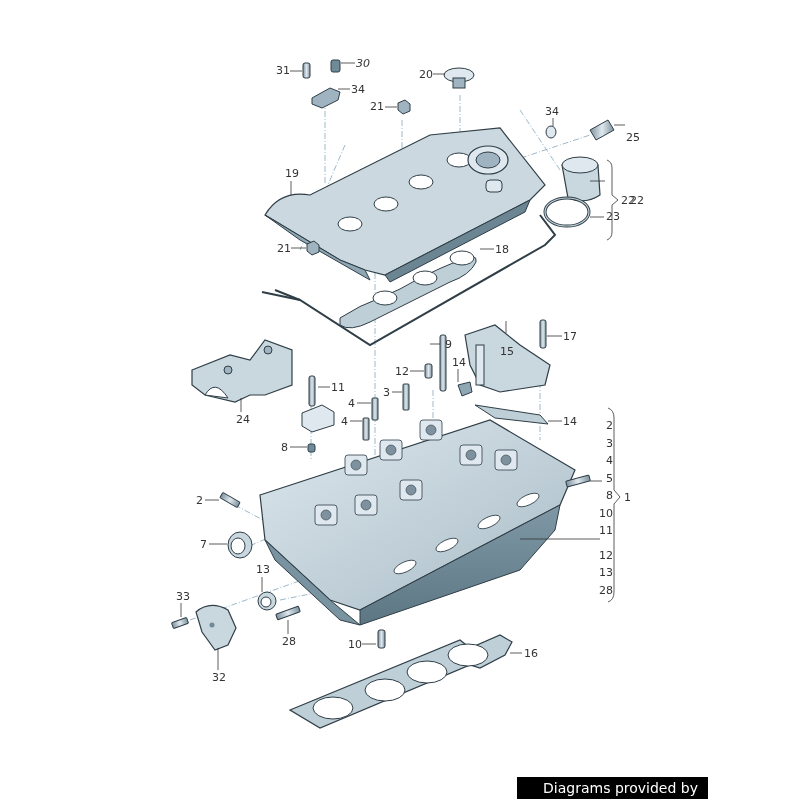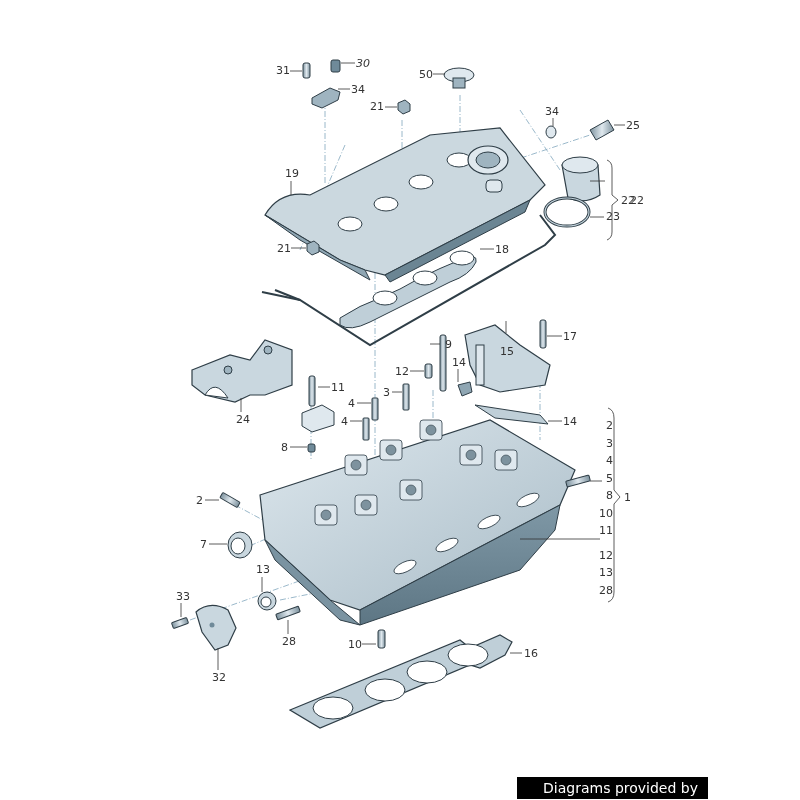--- a/index.html
+++ b/index.html
@@ -227,24 +227,24 @@
   <path d="M608,408 Q614,410 614,418 L614,490 L620,497 L614,504 L614,592 Q614,600 608,602" fill="none" stroke="#333333" stroke-width="0.8"></path>
 
   <path d="M607,160 Q612,162 612,168 L612,195 L618,200 L612,205 L612,232 Q612,238 607,240" fill="none" stroke="#333333" stroke-width="0.8"></path>
   <line x1="590" y1="181" x2="605" y2="181" stroke="#333333" stroke-width="0.8"></line>
 </svg>
 
 <div id="callouts">
     <div class="lbl" style="left: 276px; top: 65px;">31</div>
     <div class="lbl" style="left: 356px; top: 58px; font-style: italic;">30</div>
     <div class="lbl" style="left: 351px; top: 84px;">34</div>
-    <div class="lbl" style="left: 419px; top: 69px;">50</div>
+    <div class="lbl" style="left: 419px; top: 69px;">20</div>
     <div class="lbl" style="left: 370px; top: 101px;">21</div>
     <div class="lbl" style="left: 545px; top: 106px;">34</div>
-    <div class="lbl" style="left: 626px; top: 120px; text-align: center;">25</div>
+    <div class="lbl" style="left: 626px; top: 132px; text-align: center;">25</div>
     <div class="lbl" style="left: 285px; top: 168px;">19</div>
     <div class="lbl" style="left: 630px; top: 195px;">22</div>
     <div class="lbl" style="left: 606px; top: 211px;">23</div>
     <div class="lbl" style="left: 277px; top: 243px;">21</div>
     <div class="lbl" style="left: 495px; top: 244px;">18</div>
     <div class="lbl" style="left: 500px; top: 309px; margin-top: 37px;">15</div>
     <div class="lbl" style="left: 445px; top: 339px;">9</div>
     <div class="lbl" style="left: 563px; top: 331px;">17</div>
     <div class="lbl" style="left: 452px; top: 357px;">14</div>
     <div class="lbl" style="left: 395px; top: 366px;">12</div>

